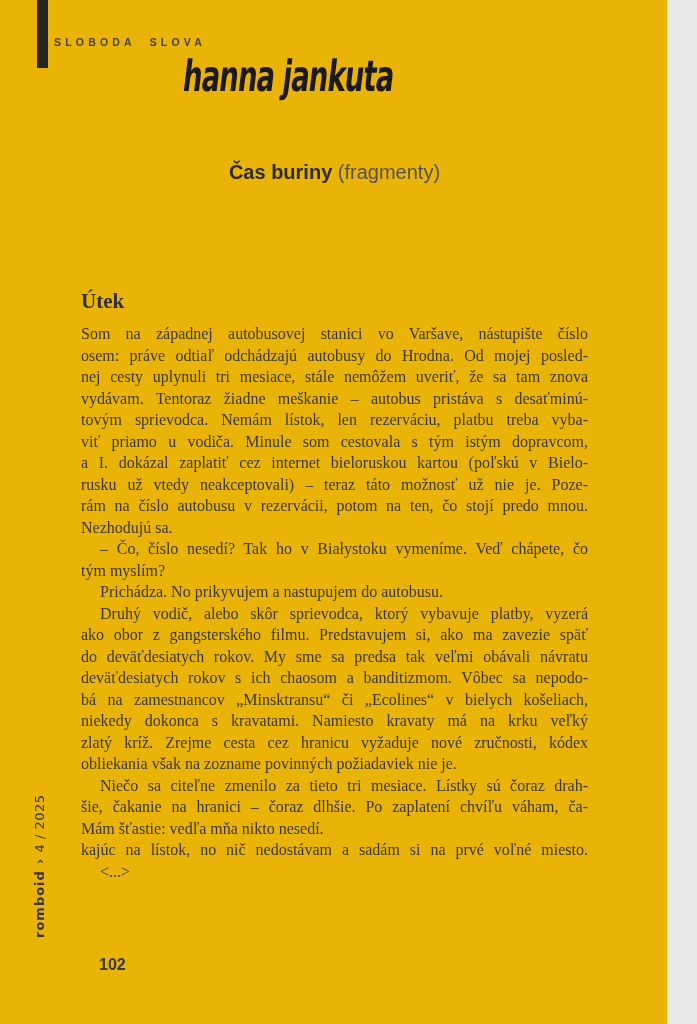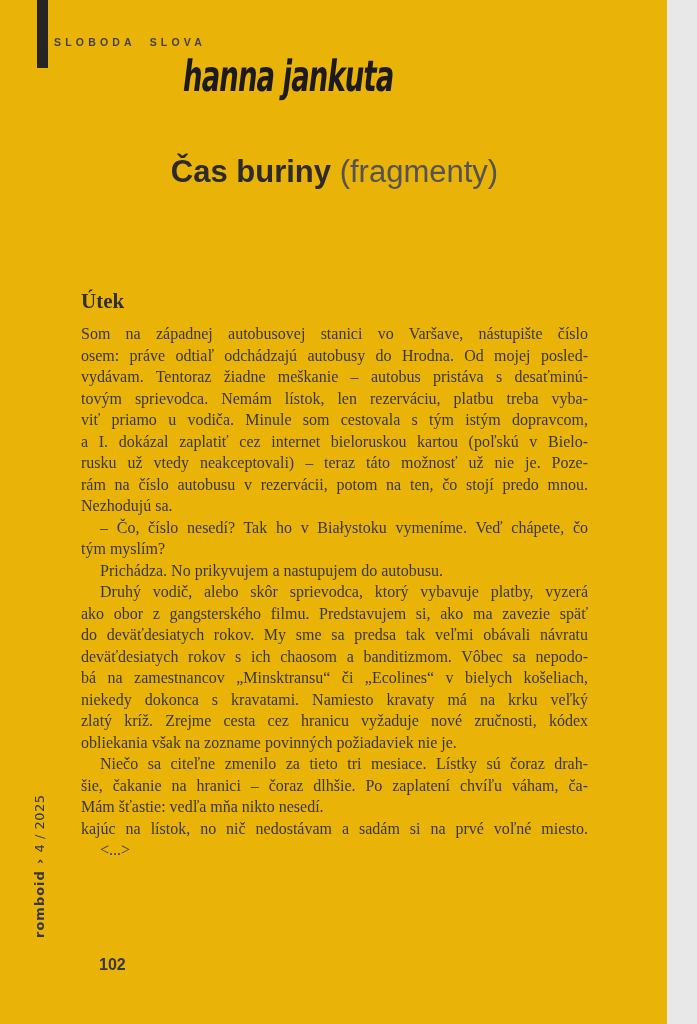--- a/index.html
+++ b/index.html
@@ -48,21 +48,21 @@
   }
 
   
   .title {
     position: absolute;
     left: 81px; top: 153px;
     width: 507px;
     margin: 0;
     text-align: center;
     font-family: "Liberation Sans", sans-serif;
-    font-size: 31px;
+    font-size: 20px;
     line-height: 38px;
     font-weight: 400;
     white-space: nowrap;
   }
   .title-main { font-weight: 700; color: #2c2a2b; }
   .title-suffix { font-weight: 400; color: #545253; }
 
   
   .article {
     position: absolute;
@@ -125,20 +125,21 @@
 
   <div class="author">hanna jankuta</div>
 
   <h1 class="title"><span class="title-main">Čas buriny</span><span> </span><span class="title-suffix">(fragmenty)</span></h1>
 
   <div class="article">
     <h2 class="article-heading">Útek</h2>
     <div id="paragraphs">
         <div class="line">Som na západnej autobusovej stanici vo Varšave, nástupište číslo</div>
         <div class="line">osem: práve odtiaľ odchádzajú autobusy do Hrodna. Od mojej posled-</div>
+        <div class="line">nej cesty uplynuli tri mesiace, stále nemôžem uveriť, že sa tam znova</div>
         <div class="line">vydávam. Tentoraz žiadne meškanie – autobus pristáva s desaťminú-</div>
         <div class="line">tovým sprievodca. Nemám lístok, len rezerváciu, platbu treba vyba-</div>
         <div class="line">viť priamo u vodiča. Minule som cestovala s tým istým dopravcom,</div>
         <div class="line">a I. dokázal zaplatiť cez internet bieloruskou kartou (poľskú v Bielo-</div>
         <div class="line">rusku už vtedy neakceptovali) – teraz táto možnosť už nie je. Poze-</div>
         <div class="line">rám na číslo autobusu v rezervácii, potom na ten, čo stojí predo mnou.</div>
         <div class="line last">Nezhodujú sa.</div>
         <div class="line indent">– Čo, číslo nesedí? Tak ho v Białystoku vymeníme. Veď chápete, čo</div>
         <div class="line last">tým myslím?</div>
         <div class="line last indent">Prichádza. No prikyvujem a nastupujem do autobusu.</div>

